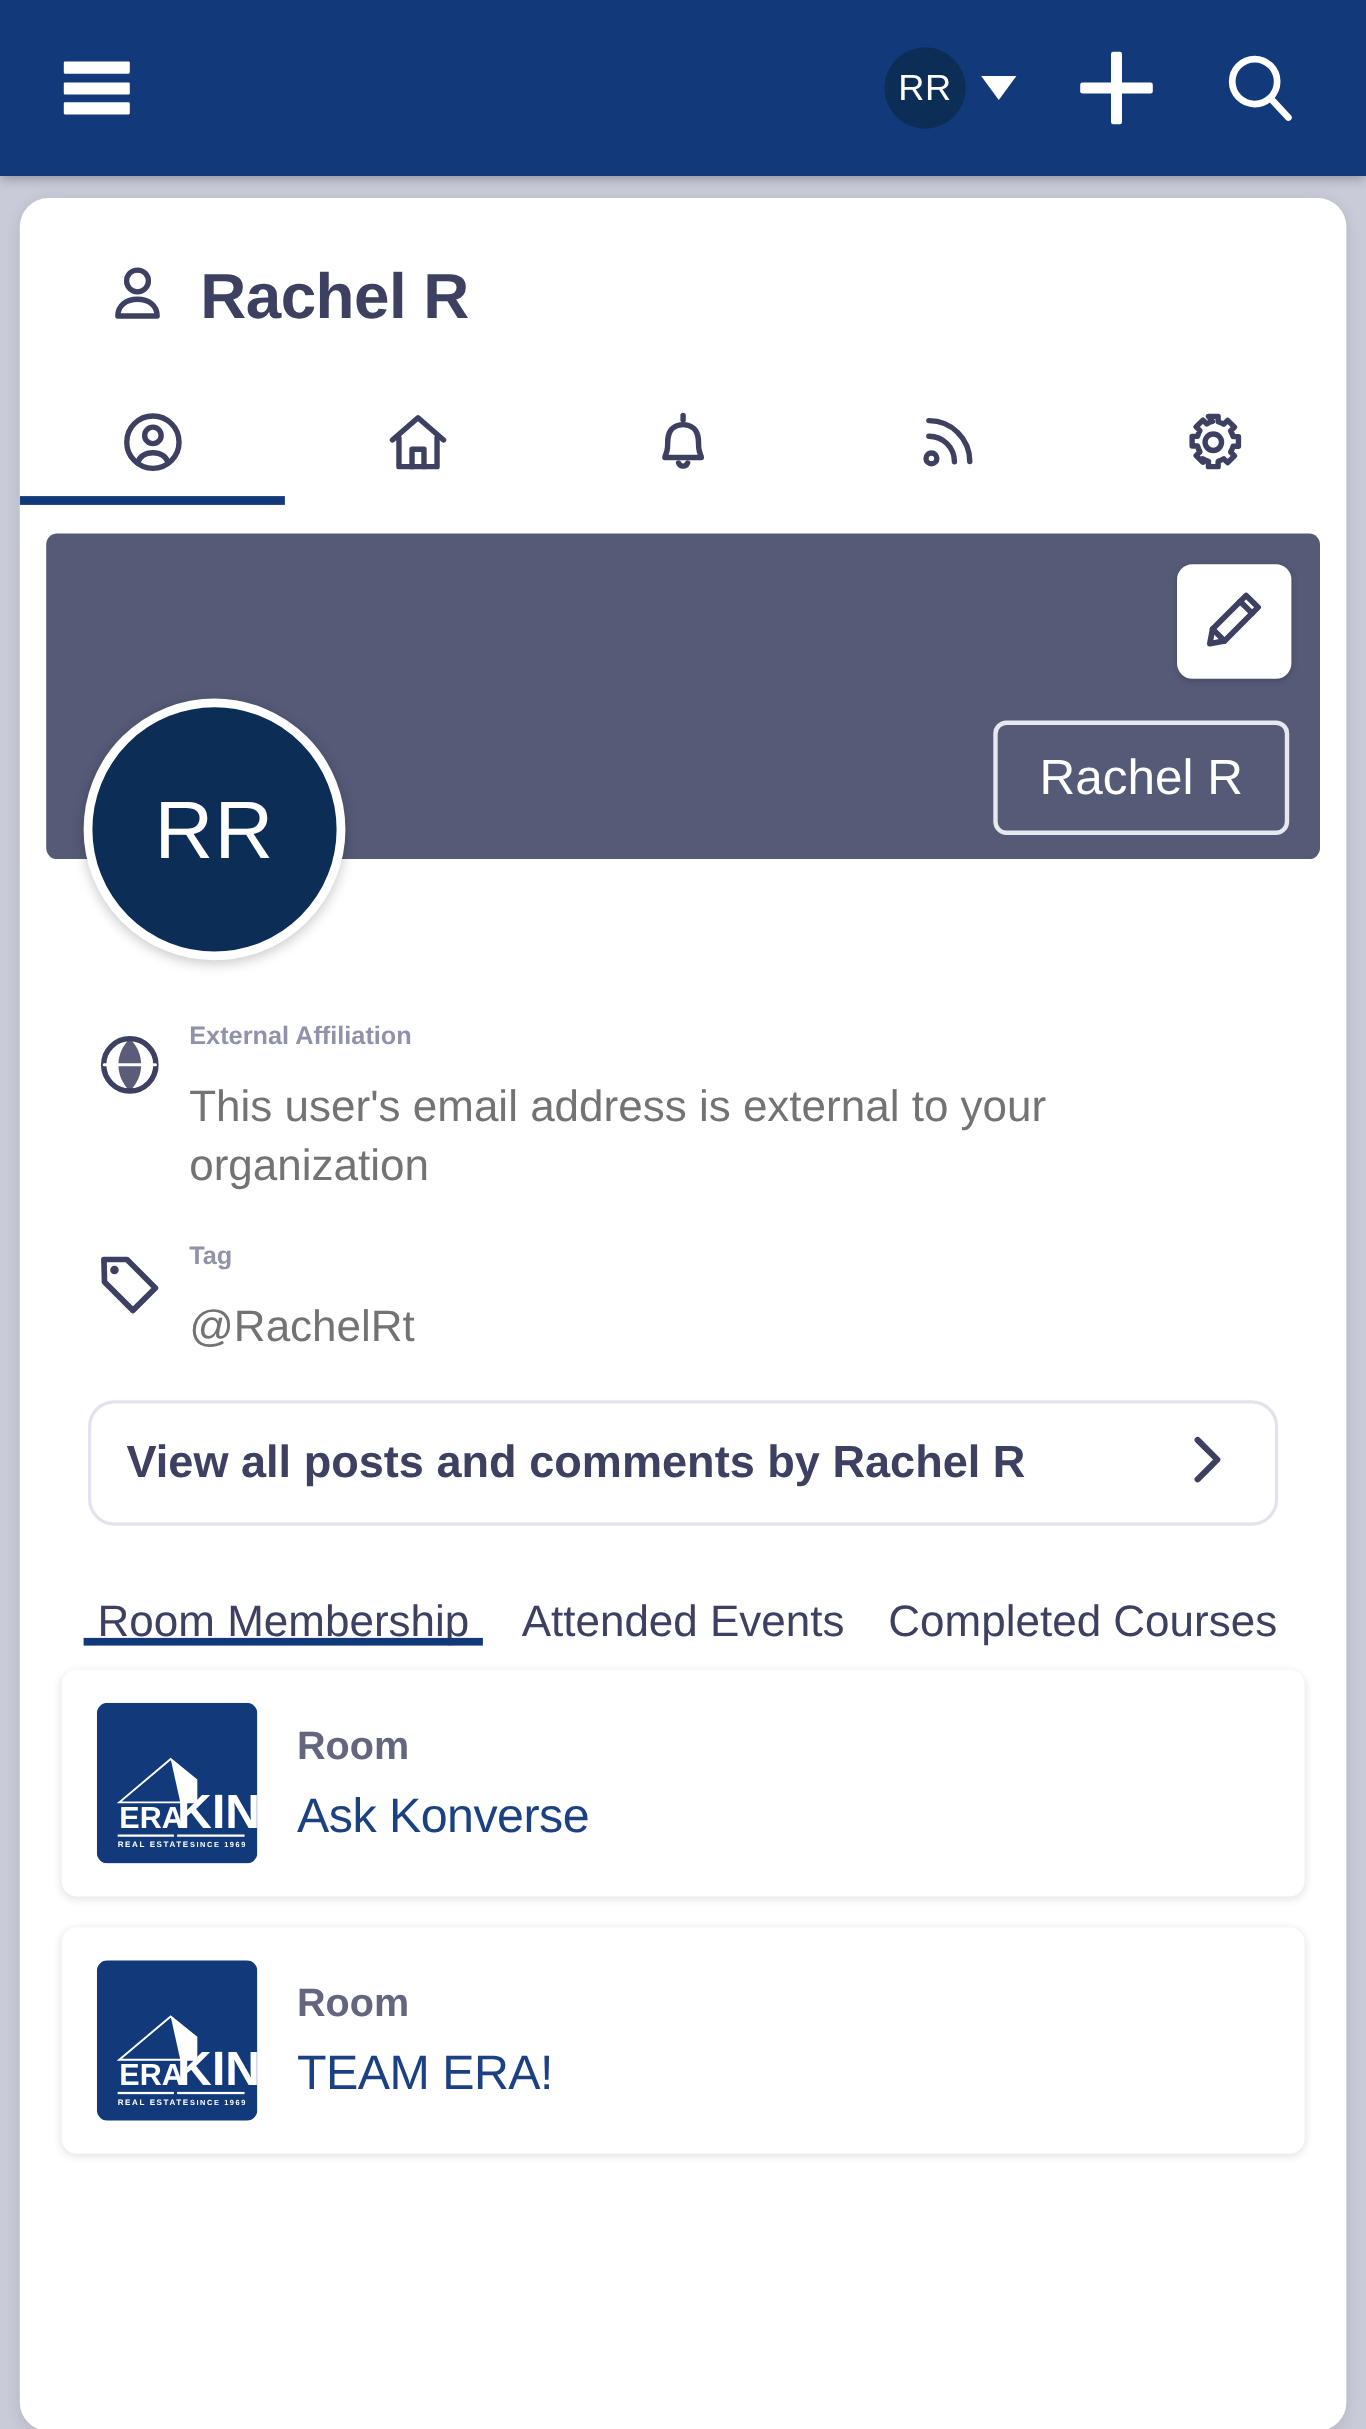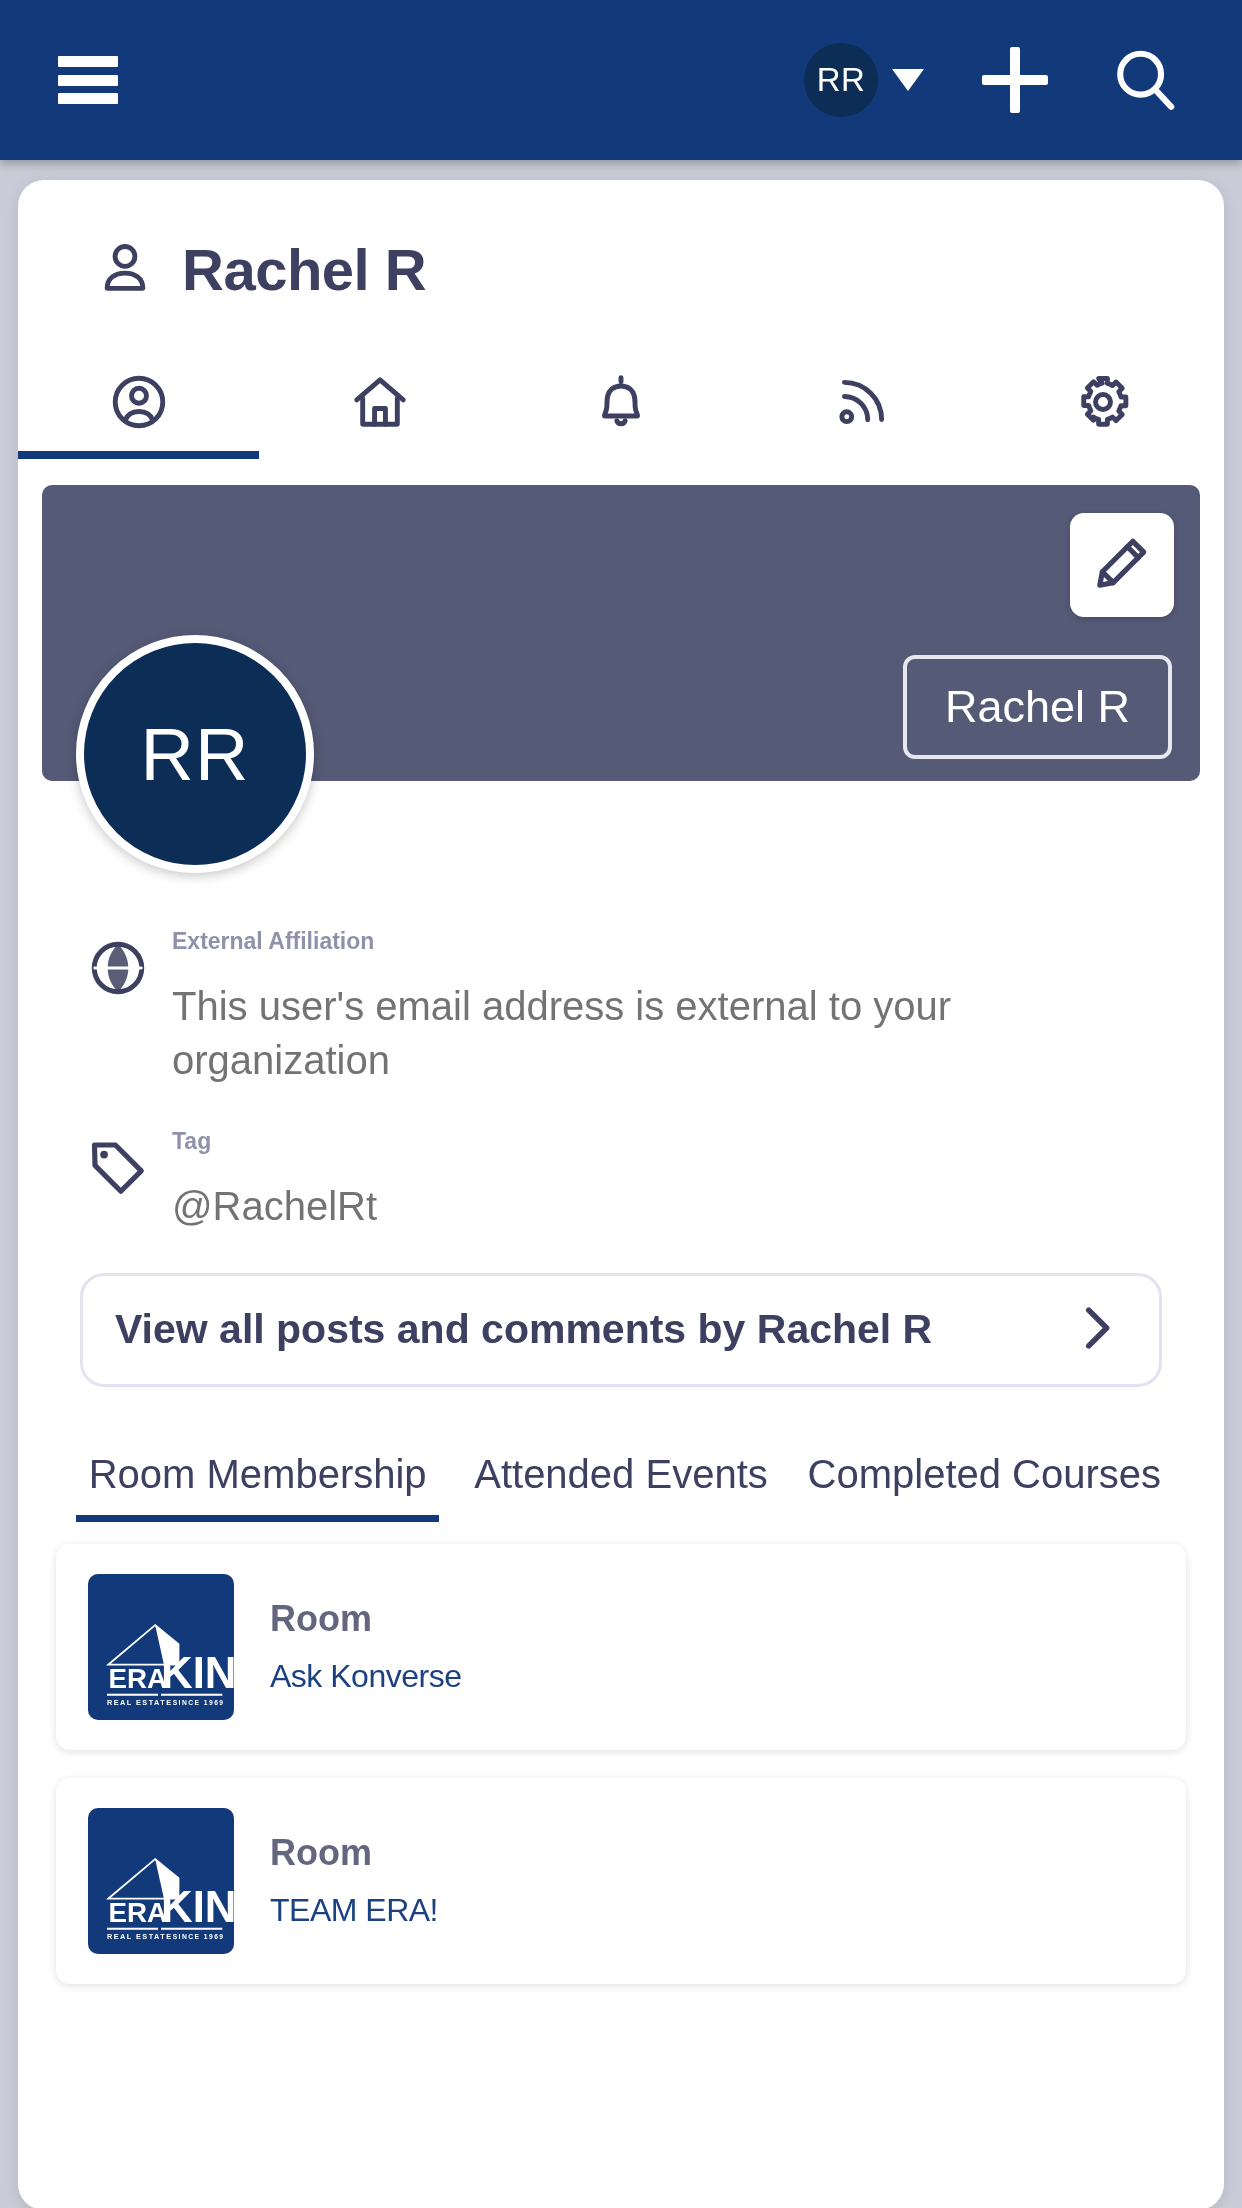--- a/index.html
+++ b/index.html
@@ -242,21 +242,20 @@
   .text-tabs {
     display: flex;
     margin: 66px 58px 0 58px;
   }
   .text-tab {
     flex: 1;
     text-align: center;
     font-size: 40px;
     color: #3d4060;
     line-height: 1.08;
-    padding-bottom: 26px;
     cursor: pointer;
     position: relative;
   }
   .text-tab.active::after {
     content: "";
     position: absolute;
     left: 0; bottom: 0;
     width: 100%;
     height: 7px;
     background: #123a7a;
@@ -283,21 +282,21 @@
     position: relative;
     overflow: hidden;
   }
   .room-meta { margin-left: 36px; }
   .room-kicker {
     font-size: 36px;
     font-weight: bold;
     color: #64667f;
   }
   .room-name {
-    font-size: 32px;
+    font-size: 44px;
     color: #1c4182;
     margin-top: 18px;
     letter-spacing: -0.5px;
   }
 </style>
 </head>
 <body>
 
 <div class="topbar">
   <div class="hamburger">

